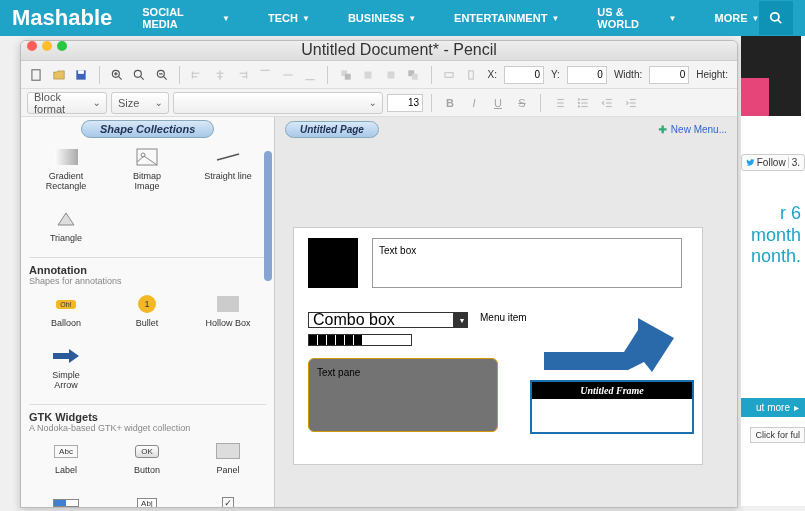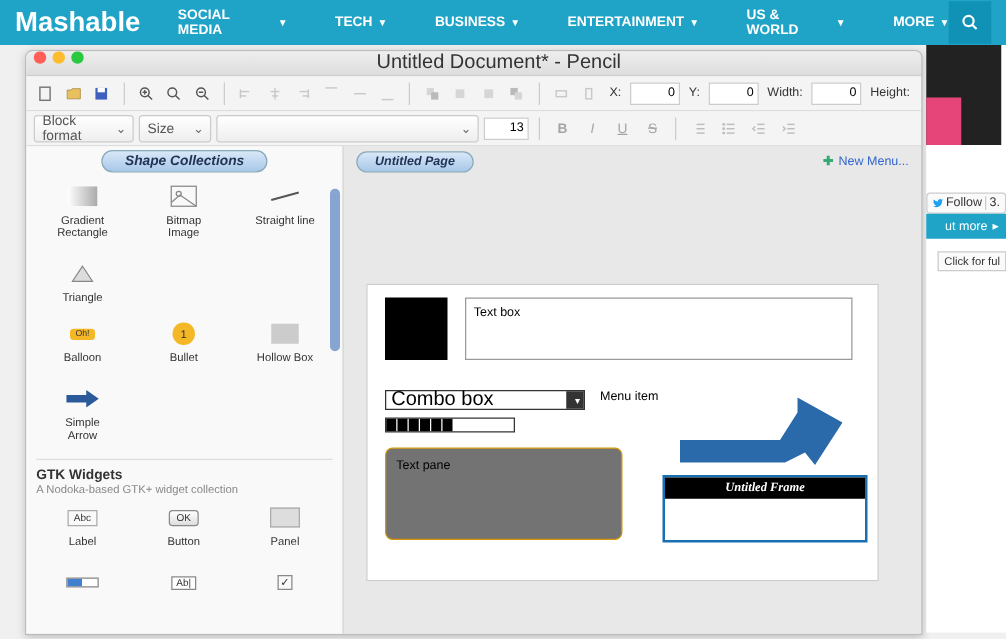--- a/index.html
+++ b/index.html
@@ -68,21 +68,21 @@
 .c-arrow { position: absolute; left: 250px; top: 90px; }
 .c-frame { position: absolute; left: 236px; top: 152px; width: 164px; height: 54px; border: 2px solid #1a6fb0; }
 .c-frame-title { background: #000; color: white; font-size: 10px; font-weight: bold; text-align: center; padding: 3px; font-family: serif; font-style: italic; }
 
 
 .rightside { position: absolute; right: 0; top: 36px; width: 64px; height: 470px; background: white; font-size: 11px; color: #333; }
 .rad { width: 60px; height: 80px; background: #222; position: relative; }
 .rad .pink { position: absolute; bottom: 0; width: 28px; height: 38px; background: #e6457a; }
 .followbtn { margin-top: 38px; border: 1px solid #ccc; border-radius: 3px; padding: 2px 4px; font-size: 10px; display: flex; align-items: center; gap: 2px; background: #fafafa; }
 .promo { margin-top: 32px; font-size: 18px; color: #1fa3c7; line-height: 1.2; text-align: right; padding-right: 4px; }
-.outmore { background: #1fa3c7; color: white; font-size: 10px; padding: 4px 6px; display: flex; align-items: center; justify-content: flex-end; gap: 4px; }
+.outmore { margin-top: 130px; background: #1fa3c7; color: white; font-size: 10px; padding: 4px 6px; display: flex; align-items: center; justify-content: flex-end; gap: 4px; }
 .clickful { margin-top: 10px; border: 1px solid #ccc; font-size: 9px; padding: 2px 4px; float: right; background: #fafafa; }
 </style>
 </head>
 <body>
 
 <div class="topnav">
   <div class="brand">Mashable</div>
   <div class="navlinks">
     <div class="navlink">
         <span>SOCIAL MEDIA</span>
@@ -343,20 +343,24 @@
           <div class="shapeitem">
               <div class="shapeicon">
                 <svg width="20" height="16">
                   <polygon points="10,2 18,14 2,14" fill="#ddd" stroke="#888"></polygon>
                 </svg>
               </div>
               <span>Triangle</span>
             </div>
         </div>
 
+        <div class="grouphdr">
+          <div class="gtitle">Annotation</div>
+          <div class="gsub">Shapes for annotations</div>
+        </div>
         <div class="grouprow">
           <div class="shapeitem">
               <div class="shapeicon">
                 <div style="background:#f4b827;border-radius:3px;padding:1px 4px;font-size:7px;color:#333">Oh!</div>
               </div>
               <span>Balloon</span>
             </div>
           <div class="shapeitem">
               <div class="shapeicon">
                 <div style="width:18px;height:18px;border-radius:50%;background:#f4b827;display:flex;align-items:center;justify-content:center;font-size:9px">1</div>
@@ -460,18 +464,22 @@
   <div class="rad">
       <div class="pink"></div>
     </div>
   <div class="followbtn">
     <svg width="11" height="11" viewBox="0 0 24 24" fill="#1da1f2">
         <path d="M23 3a10.9 10.9 0 01-3.14 1.53 4.48 4.48 0 00-7.86 3v1A10.66 10.66 0 013 4s-4 9 5 13a11.64 11.64 0 01-7 2c9 5 20 0 20-11.5a4.5 4.5 0 00-.08-.83A7.72 7.72 0 0023 3z"></path>
       </svg>
     <span>Follow</span>
     <span style="border-left:1px solid #ccc;padding-left:3px">3.</span>
   </div>
+  <div class="promo">
+    <div>r 6 month</div>
+    <div>nonth.</div>
+  </div>
   <div class="outmore">
       <span>ut more</span>
       <span>▸</span>
     </div>
   <div class="clickful">Click for ful</div>
 </div>
 
 </body></html>

